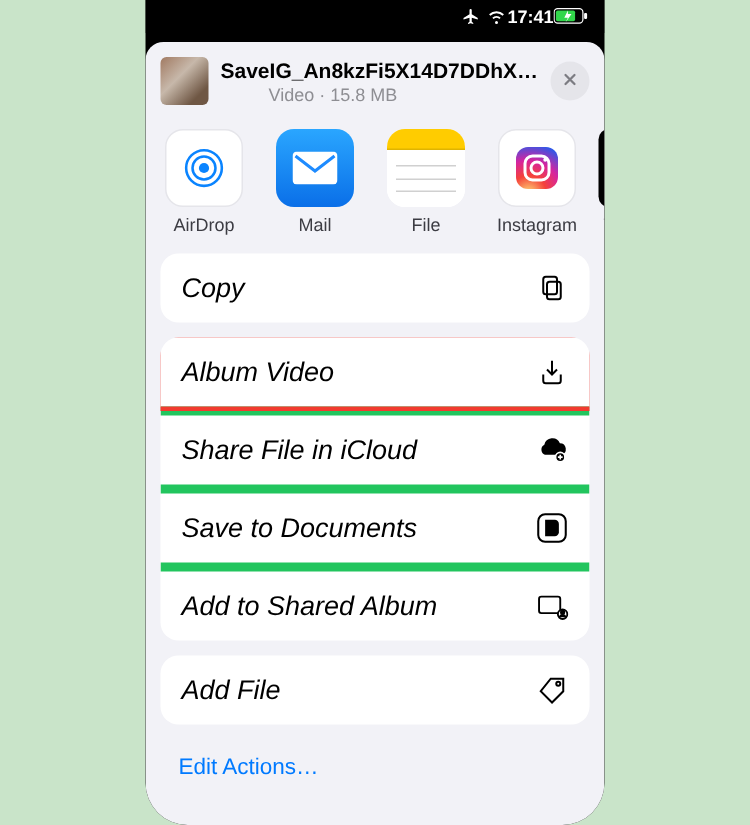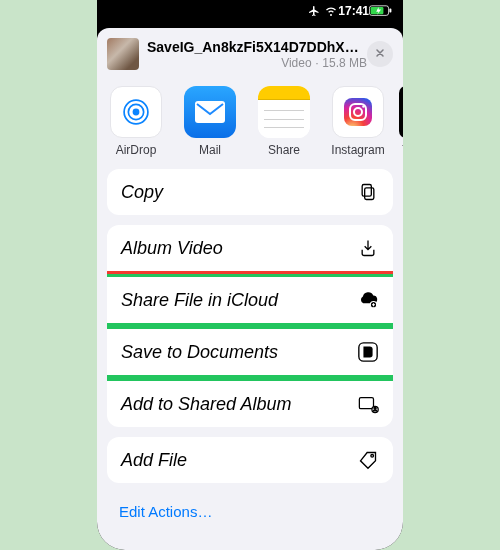--- a/index.html
+++ b/index.html
@@ -50,21 +50,20 @@
     display: flex;
     flex-direction: column;
     padding-bottom: 8px;
     overflow: hidden;
   }
 
   .sheet-header {
     display: flex;
     align-items: center;
     padding: 10px 10px 10px 10px;
-    text-align: right;
   }
   .thumb {
     width: 32px; height: 32px; border-radius: 4px;
     background: linear-gradient(135deg,#a17a62 0%,#c7b8aa 40%,#6f5744 80%);
     flex: 0 0 auto;
     margin-right: 8px;
   }
   .file-meta { flex: 1; min-width: 0; }
   .file-title {
     font-size: 14px; font-weight: 600; color: #000;
@@ -203,21 +202,21 @@
       </div>
       <div class="app">
         <div class="app-icon notes" style="flex-direction:column; overflow:hidden;">
           <div style="height:14px;width:100%;background:#ffcc00;border-bottom:1px solid #e0b400;"></div>
           <div style="flex:1;width:100%;background:#fff;display:flex;flex-direction:column;justify-content:space-evenly;padding:3px 6px;">
             <div style="height:1px;background:#d0d0d0;"></div>
             <div style="height:1px;background:#d0d0d0;"></div>
             <div style="height:1px;background:#d0d0d0;"></div>
           </div>
         </div>
-        <div class="app-label">Share</div>
+        <div class="app-label">File</div>
       </div>
       <div class="app">
         <div class="app-icon insta">
           <svg width="34" height="34" viewBox="0 0 34 34">
               <defs>
                 <radialGradient id="ig" cx="30%" cy="110%" r="120%">
                   <stop offset="0%" stop-color="#feda77"></stop>
                   <stop offset="35%" stop-color="#f5423a"></stop>
                   <stop offset="65%" stop-color="#d6249f"></stop>
                   <stop offset="100%" stop-color="#285AEB"></stop>

